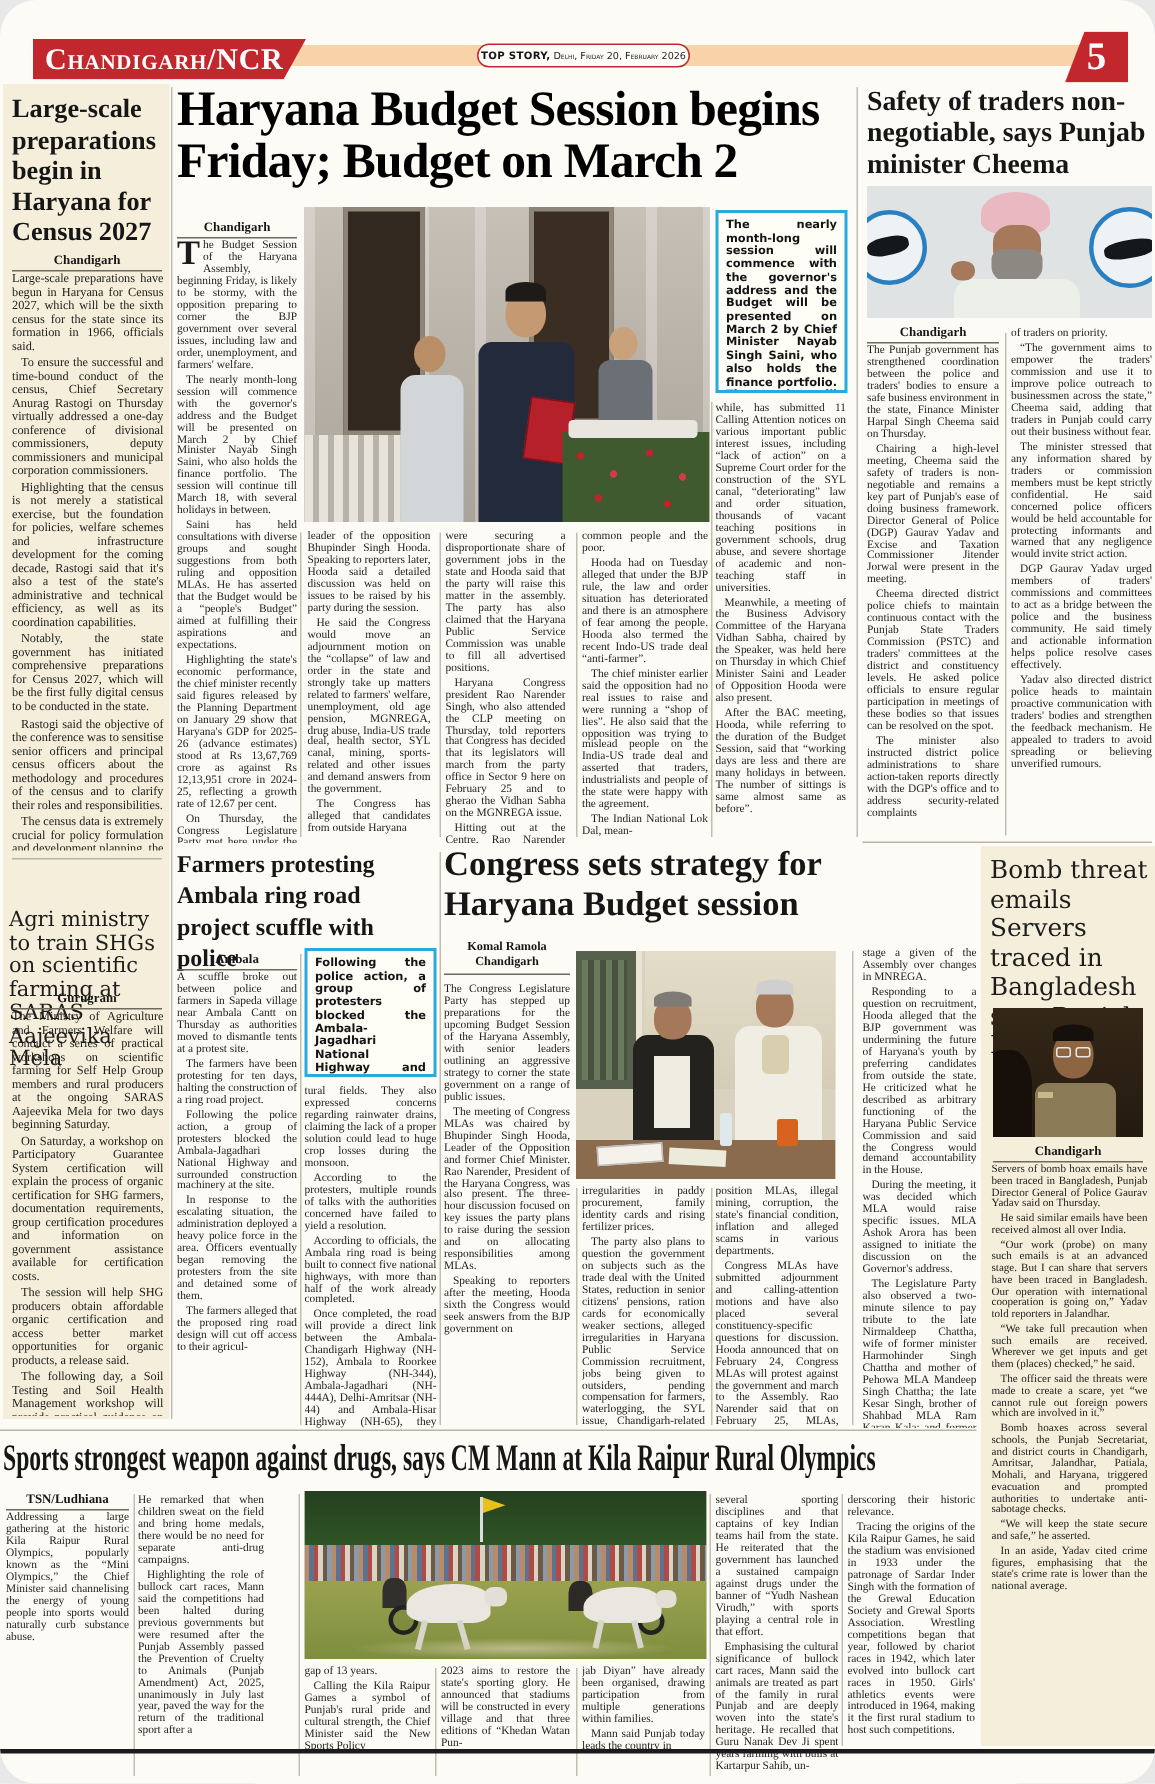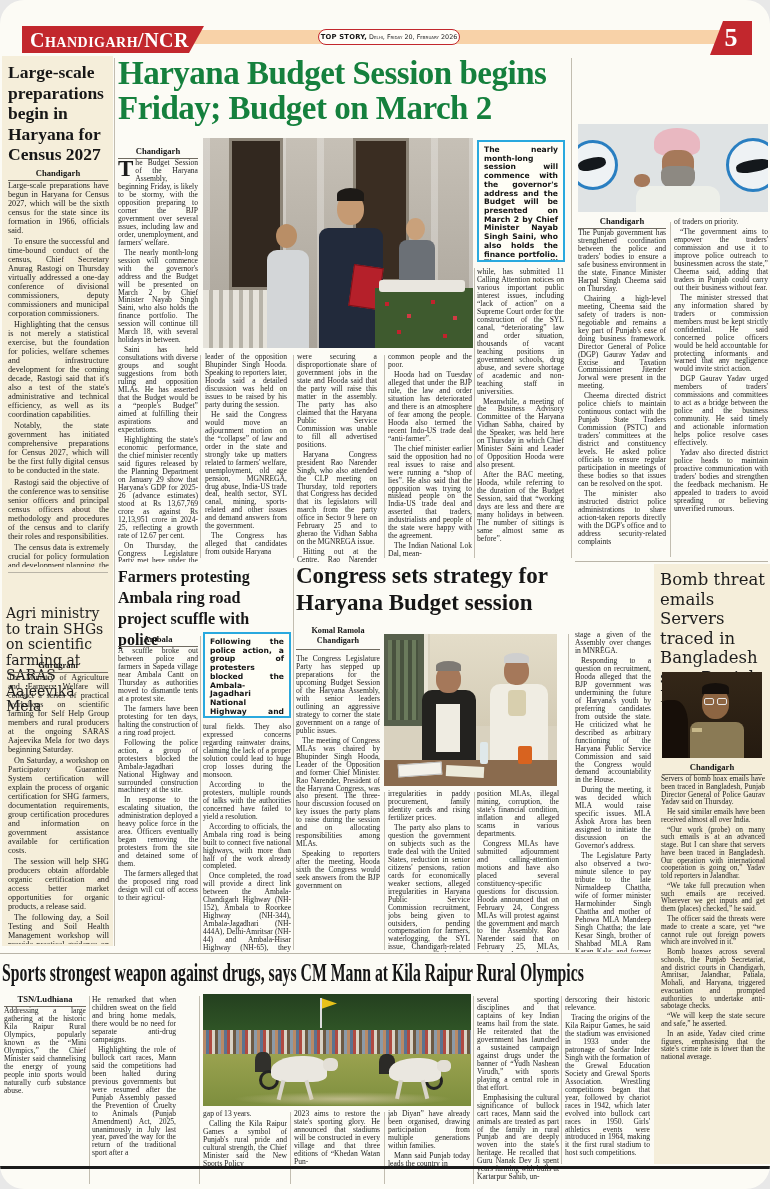--- a/index.html
+++ b/index.html
@@ -18,21 +18,21 @@
   .pill span.rest { font-size:6.4px; font-variant:small-caps; margin-left:2px; color:#222; }
   .fivebox { background:#c2272d; clip-path:polygon(13px 0,100% 0,100% 100%,0 100%);
              display:flex; align-items:center; justify-content:center; }
   .fivebox .n { color:#fff; font:bold 26px/1 "Liberation Serif", serif; }
   
   .cream { background:#f5eeda; }
   .vline { position:absolute; width:1px; background:#c2bdb0; }
   .hline { position:absolute; height:1px; background:#b9b4a7; }
   .blackbar { position:absolute; background:#1b1b1b; }
   
-  .h-main { font:bold 33px/35px "Liberation Serif", serif; letter-spacing:-.5px; color:#15803d; }
+  .h-main { font:bold 33px/35px "Liberation Serif", serif; letter-spacing:-.5px; color:#000000; }
   .h-census { font:bold 17.5px/20.5px "Liberation Serif", serif; }
   .h-mid { font:bold 16px/21px "Liberation Serif", serif; }
   .h-congress { font:bold 23px/27px "Liberation Serif", serif; }
   .h-safety { font:bold 18.5px/21px "Liberation Serif", serif; }
   .h-cream { font:400 14px/15.5px "DejaVu Serif", serif; color:#1d1d1d;margin-top:28px; }
   .h-bomb { font:400 16.5px/19.5px "DejaVu Serif", serif; color:#1d1d1d; }
   .h-sports { font:bold 25px/1 "Liberation Serif", serif; white-space:nowrap;
               transform:scaleX(.63); transform-origin:left center; }
   
   .dl { font:bold 8.6px/1.2 "Liberation Serif", serif; text-align:center;
@@ -143,20 +143,21 @@
       <p>The chief minister earlier said the opposition had no real issues to raise and were running a “shop of lies”. He also said that the opposition was trying to mislead people on the India-US trade deal and asserted that traders, industrialists and people of the state were happy with the agreement.</p>
       <p>The Indian National Lok Dal, mean-</p>
     </div>
   <div class="qbox" style="left:477px;top:140px;width:88px;height:122px">The nearly month-long session will commence with the governor's address and the Budget will be presented on March 2 by Chief Minister Nayab Singh Saini, who also holds the finance portfolio. The session will continue till March 18, with several holidays in between.</div>
   <div class="col" style="left:477px;top:268px;width:87px;height:294px">
       <p>while, has submitted 11 Calling Attention notices on various important public interest issues, including “lack of action” on a Supreme Court order for the construction of the SYL canal, “deteriorating” law and order situation, thousands of vacant teaching positions in government schools, drug abuse, and severe shortage of academic and non-teaching staff in universities.</p>
       <p>Meanwhile, a meeting of the Business Advisory Committee of the Haryana Vidhan Sabha, chaired by the Speaker, was held here on Thursday in which Chief Minister Saini and Leader of Opposition Hooda were also present.</p>
       <p>After the BAC meeting, Hooda, while referring to the duration of the Budget Session, said that “working days are less and there are many holidays in between. The number of sittings is same almost same as before”.</p>
     </div>
 
+  <div class="abs h-safety" style="left:578px;top:58px;width:192px">Safety of traders non-negotiable, says Punjab minister Cheema</div>
   <div class="ph" style="left:578px;top:124px;width:190px;height:88px;background:#dfe3e4">
     <div style="left:-10px;top:16px;width:50px;height:50px;background:#eef2f4;border:3px solid #2a7fc1;border-radius:50%"></div>
     <div style="left:0px;top:34px;width:28px;height:12px;background:#14181c;transform:rotate(-12deg);border-radius:40%"></div>
     <div style="left:148px;top:14px;width:54px;height:54px;background:#eef2f4;border:3px solid #2a7fc1;border-radius:50%"></div>
     <div style="left:158px;top:36px;width:34px;height:12px;background:#14181c;transform:rotate(-10deg);border-radius:40%"></div>
     <div style="left:76px;top:4px;width:46px;height:28px;background:#e9b8c1;border-radius:50% 50% 30% 30%"></div>
     <div style="left:84px;top:26px;width:32px;height:28px;background:#a6795a;border-radius:40%"></div>
     <div style="left:83px;top:42px;width:34px;height:24px;background:#8d8982;border-radius:30% 30% 55% 55%"></div>
     <div style="left:58px;top:62px;width:84px;height:26px;background:#edefe9;border-radius:12px 12px 0 0"></div>
     <div style="left:56px;top:50px;width:16px;height:13px;background:#a6795a;border-radius:45%"></div>

